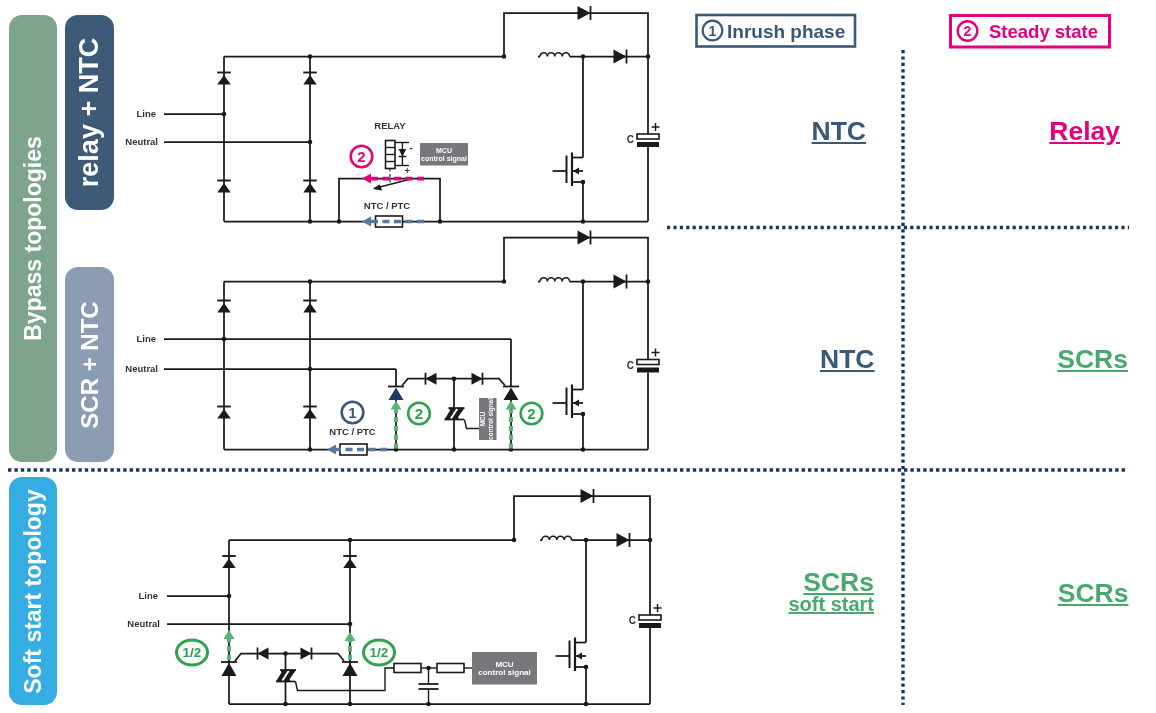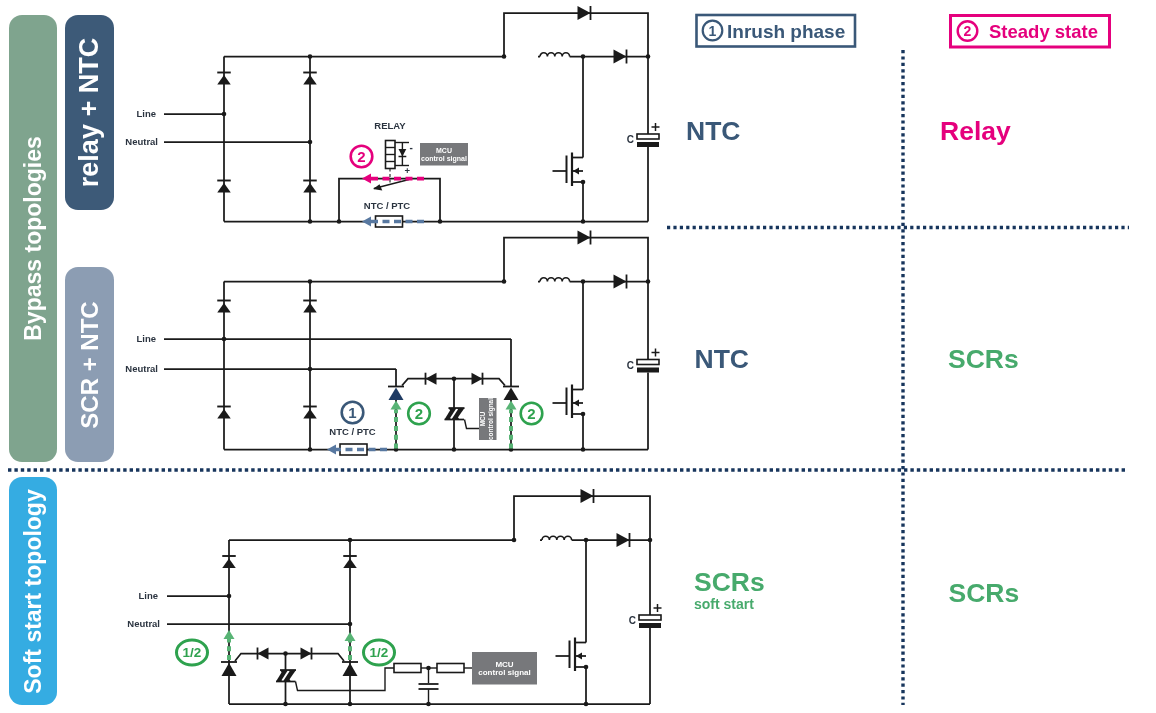--- a/index.html
+++ b/index.html
@@ -1,18 +1,18 @@
 <!DOCTYPE html>
 <html><head><meta charset="utf-8"><style>
 * { margin:0; padding:0; box-sizing:border-box; }
 html,body { width:1156px; height:713px; background:#fff; font-family:"Liberation Sans",sans-serif; overflow:hidden; }
 .abs { position:absolute; }
 .bar { position:absolute; border-radius:13px; display:flex; align-items:center; justify-content:center; }
 .bar span { color:#fff; font-weight:bold; white-space:nowrap; transform:rotate(-90deg); }
-.coltxt { position:absolute; font-weight:bold; text-align:left; }
+.coltxt { position:absolute; font-weight:bold; text-align:right;text-decoration:underline; }
 </style></head>
 <body>
 <div class="bar" style="left:9px;top:15px;width:48px;height:447px;background:#7fa48e;">
     <span style="font-size:23px;">Bypass topologies</span>
   </div>
 <div class="bar" style="left:65px;top:15px;width:49px;height:195px;background:#3d5a78;">
     <span style="font-size:27px;">relay + NTC</span>
   </div>
 <div class="bar" style="left:65px;top:267px;width:49px;height:195px;background:#8c9db3;">
     <span style="font-size:24px;">SCR + NTC</span>
@@ -286,14 +286,14 @@
 <circle cx="967.5" cy="31" r="9.8" fill="none" stroke="#e5007d" stroke-width="2.4"></circle>
 <text x="967.5" y="36" font-size="14" font-weight="bold" fill="#e5007d" text-anchor="middle" font-family="Liberation Sans, sans-serif">2</text>
 <text x="989" y="38.3" font-size="18.5" font-weight="bold" fill="#e5007d" font-family="Liberation Sans, sans-serif">Steady state</text>
 </g>
 </svg>
 <div class="coltxt" style="left:686px;top:118.3px;width:180px;font-size:26.5px;line-height:26.5px;color:#3a5878;">NTC</div>
 <div class="coltxt" style="left:940px;top:118.3px;width:180px;font-size:26.5px;line-height:26.5px;color:#e5007d;">Relay</div>
 <div class="coltxt" style="left:694.5px;top:345.6px;width:180px;font-size:26.5px;line-height:26.5px;color:#3a5878;">NTC</div>
 <div class="coltxt" style="left:948px;top:345.6px;width:180px;font-size:26.5px;line-height:26.5px;color:#47aa6c;">SCRs</div>
 <div class="coltxt" style="left:694px;top:568.6px;width:180px;font-size:26.5px;line-height:26.5px;color:#47aa6c;">SCRs</div>
-<div class="coltxt" style="left:694px;top:595.3px;width:180px;font-size:14px;line-height:18.5px;color:#47aa6c;">soft start</div>
+<div class="coltxt" style="left:694px;top:595.3px;width:180px;font-size:20px;line-height:18.5px;color:#47aa6c;">soft start</div>
 <div class="coltxt" style="left:948.5px;top:580.4px;width:180px;font-size:26.5px;line-height:26.5px;color:#47aa6c;">SCRs</div>
 
 </body></html>

